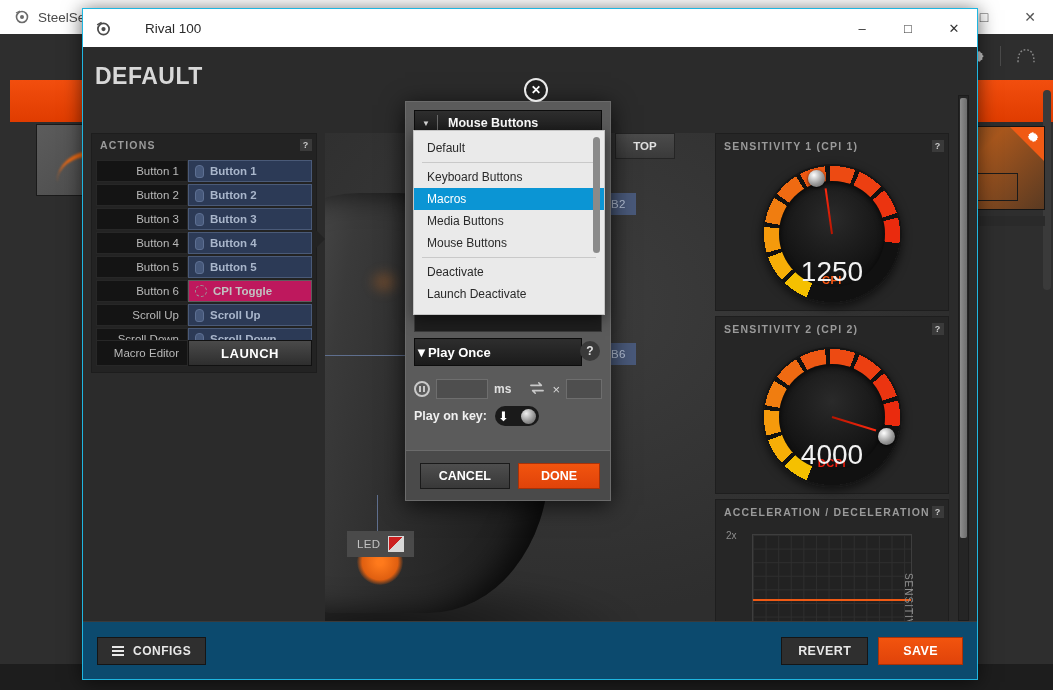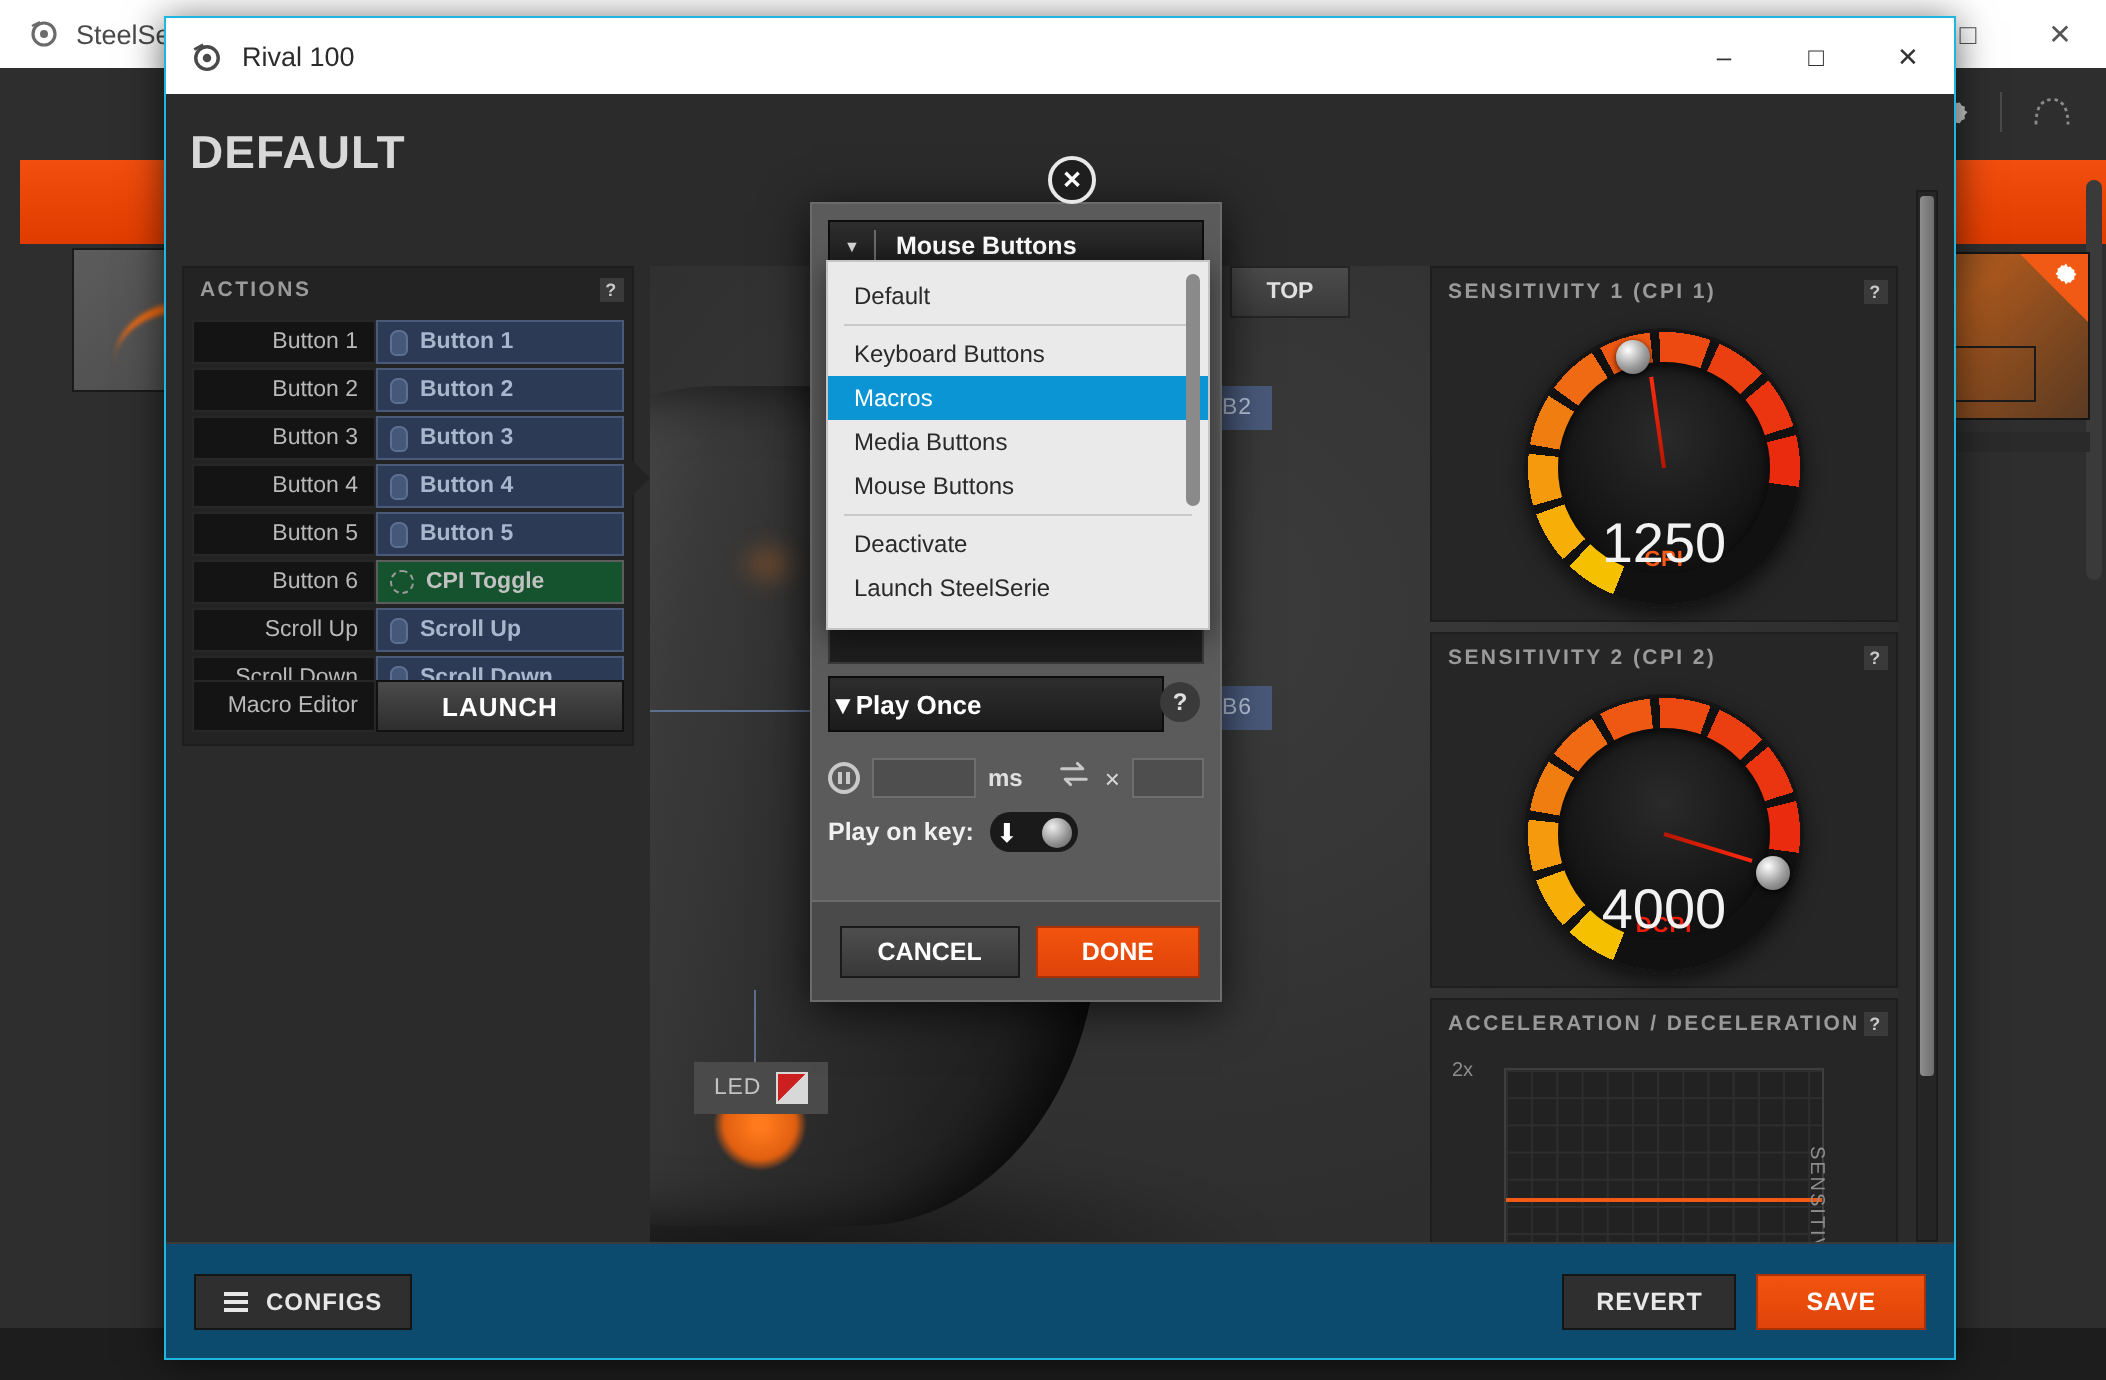--- a/index.html
+++ b/index.html
@@ -88,21 +88,21 @@
   }
 
   
   .modal {
     position:absolute; left:82px; top:8px; width:896px; height:672px;
     border:1px solid #1fb6e0; background:#2b2b2b;
     box-shadow:0 2px 18px rgba(0,0,0,.6);
   }
   .modal-title {
     height:38px; background:#ffffff; display:flex; align-items:center;
-    padding-left:12px; position:relative;
+    padding-left:12px; position:relative;gap:24px;
   }
   .modal-title .m-text {
     margin-left:9px; font-size:13.5px; color:#2b2b2b;
   }
   .modal-ctrls { position:absolute; right:0; top:0; height:38px; display:flex; }
   .modal-ctrl {
     width:46px; height:38px; display:flex; align-items:center; justify-content:center;
     color:#333; font-size:13px;
   }
 
@@ -149,21 +149,21 @@
   .act-label {
     width:92px; background:#141414; color:#b9b9b9; font-size:11.5px;
     display:flex; align-items:center; justify-content:flex-end; padding-right:8px;
     border:1px solid #272727;
   }
   .act-value {
     flex:1; background:#2c3a56; border:1px solid #4a5a78;
     display:flex; align-items:center; padding-left:6px; gap:6px;
     color:#a9b6cb; font-size:11.5px; font-weight:bold;
   }
-  .act-value.grey { background:#14532d; border-color:#5d5d5d; color:#c2c2c2; }
+  .act-value.grey { background:#be185d; border-color:#5d5d5d; color:#c2c2c2; }
   .mouse-ico {
     width:9px; height:13px; border-radius:4px 4px 3px 3px;
     background:#46587a; border:1px solid #5d6f92; flex:0 0 auto;
   }
   .act-value.grey .mouse-ico {
     background:transparent; border:1px dashed #9a9a9a; border-radius:50%;
     width:12px; height:12px;
   }
   .macro-row {
     position:absolute; left:4px; right:4px; bottom:6px; display:flex; height:26px;
@@ -797,18 +797,18 @@
     <div class="dd">
       <div style="height:6px"></div>
       <div class="dd-item">Default</div>
       <div class="dd-sep"></div>
       <div class="dd-item">Keyboard Buttons</div>
       <div class="dd-item sel">Macros</div>
       <div class="dd-item">Media Buttons</div>
       <div class="dd-item">Mouse Buttons</div>
       <div class="dd-sep"></div>
       <div class="dd-item">Deactivate</div>
-      <div class="dd-item">Launch SteelSerie</div>
+      <div class="dd-item">Launch Deactivate</div>
       <div class="dd-scroll"></div>
     </div>
 
   </div>
 </div>
 
 </body></html>

